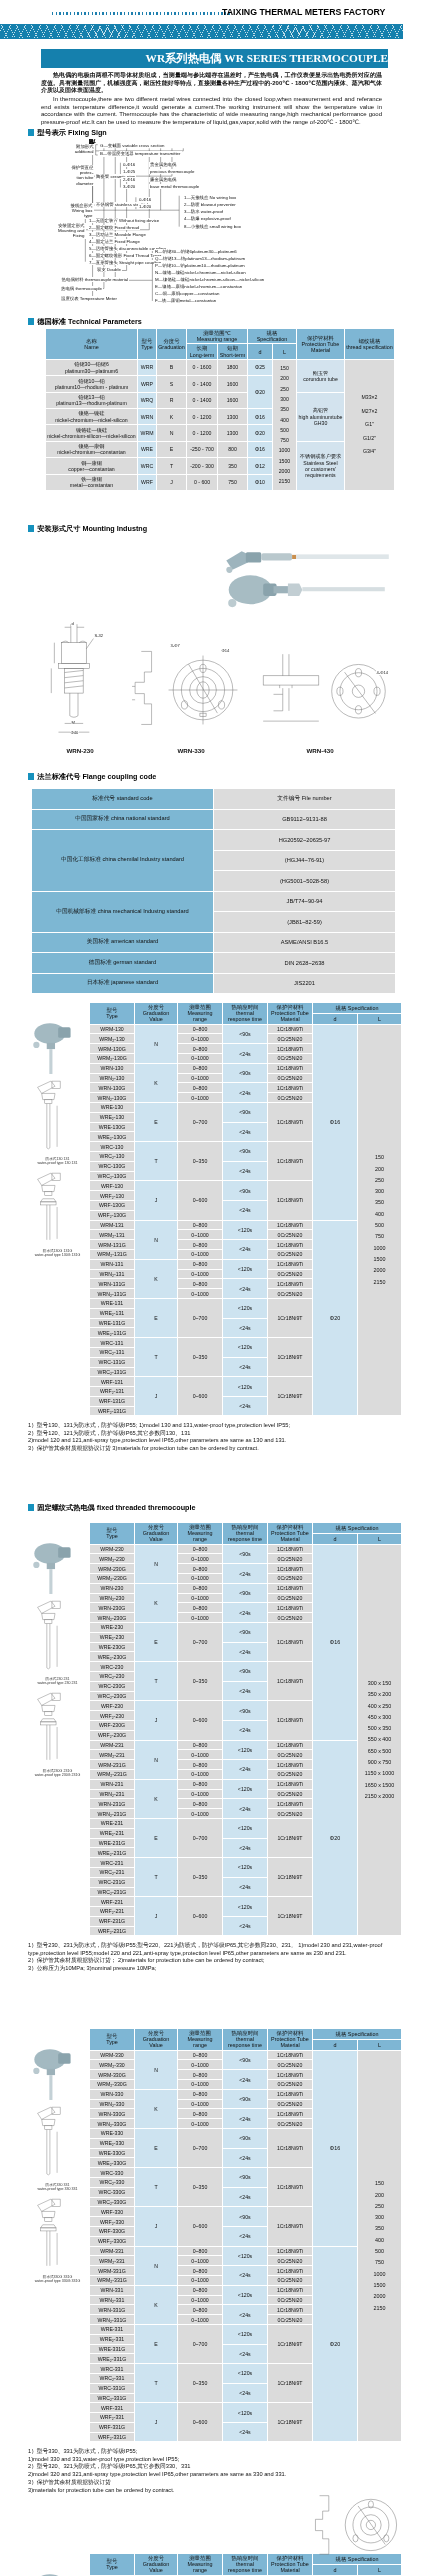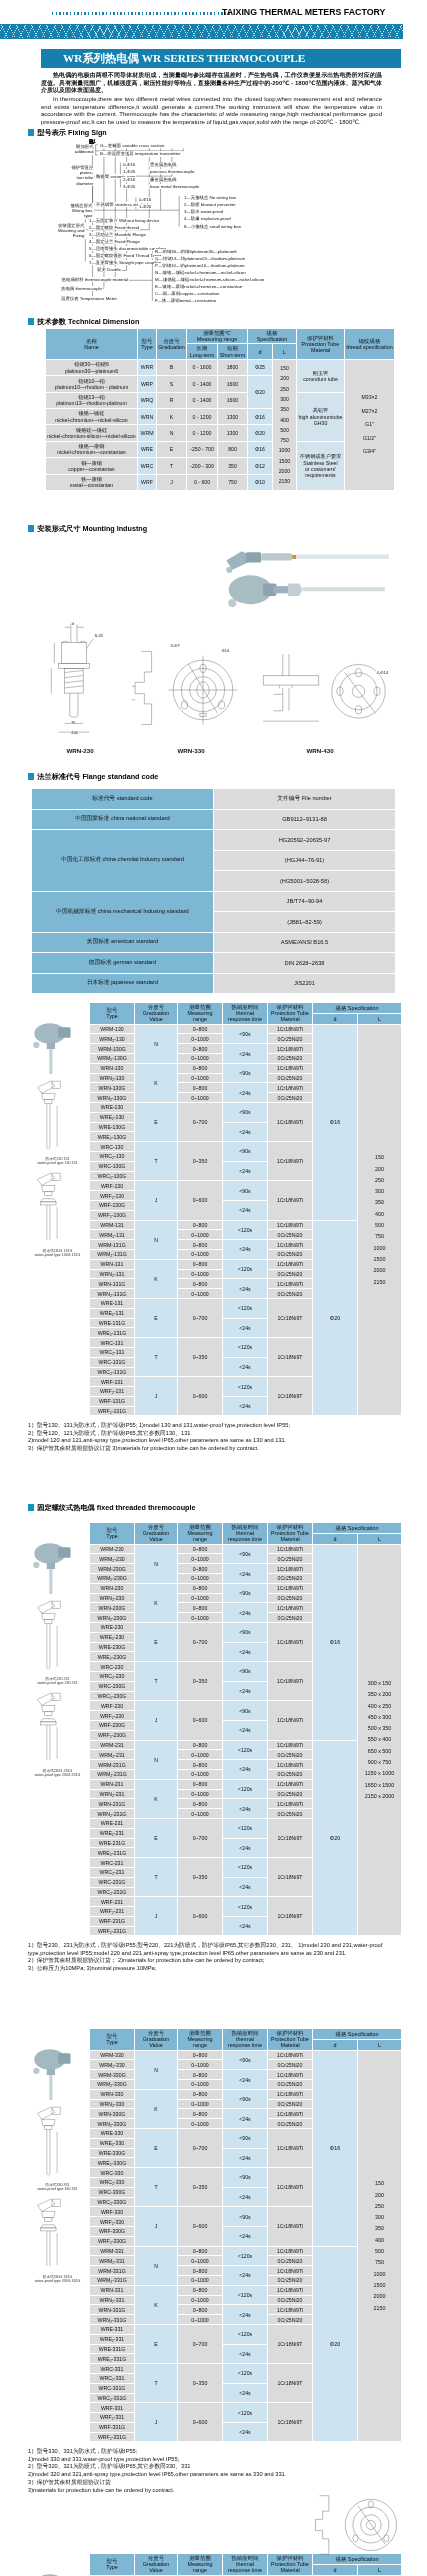--- a/index.html
+++ b/index.html
@@ -12,21 +12,21 @@
            background-image:repeating-linear-gradient(90deg,#1e7fae 0 1.5px,transparent 1.5px 3.6px);}
   .factory-name{position:absolute;right:21.6px;top:0;font-size:8.8px;font-weight:bold;letter-spacing:0px;
                 font-stretch:condensed;color:#000;}
   .lattice{position:absolute;top:24px;left:0;width:403px;height:13.4px;background:#1580ad;
            background-image:
              repeating-linear-gradient(63deg,rgba(255,255,255,.75) 0 0.5px,transparent 0.5px 6.7px),
              repeating-linear-gradient(-63deg,rgba(255,255,255,.75) 0 0.5px,transparent 0.5px 6.7px);
            border-top:1px solid #1580ad;border-bottom:1px solid #1580ad;}
   .title-bar{position:absolute;top:49px;left:41px;width:338px;height:18.5px;background:#1580ad;
              color:#fff;font-family:"Liberation Serif","DejaVu Serif",serif;font-weight:bold;
-             font-size:11.3px;line-height:18.5px;padding-left:22px;}
+             font-size:11.3px;line-height:18.5px;padding-left:9px;text-align:right;}
   .intro{position:absolute;top:72px;left:41px;width:341px;font-size:6px;line-height:7.5px;text-align:justify;}
   .intro .cn{font-weight:bold;margin-bottom:1.5px;text-indent:2em;}
   .intro .en{text-indent:2em;}
   
   .sec-head{position:absolute;left:28px;height:8.2px;font-size:7.2px;font-weight:bold;color:#000;}
   .sec-head .bullet{display:inline-block;width:6.2px;height:6.2px;background:#1691bd;margin-right:3.1px;
                     vertical-align:-0.5px;}
   
   .diagram{position:absolute;top:138px;left:41px;width:364px;height:166px;font-size:4.4px;line-height:5.2px;}
   .diagram svg.dlines{position:absolute;left:0;top:0;}
@@ -77,23 +77,23 @@
   <div class="lattice"></div>
 
   <div class="title-bar">WR系列热电偶 WR SERIES THERMOCOUPLE</div>
 
   <div class="intro">
     <div class="cn">热电偶的电极由两根不同导体材质组成，当测量端与参比端存在温差时，产生热电偶，工作仪表便显示出热电势所对应的温度值。具有测量范围广，机械强度高，耐压性能好等特点，直接测量各种生产过程中的-200℃ - 1800℃范围内液体、蒸汽和气体介质以及固体表面温度。</div>
     <div class="en">In thermocouple,there are two different metal wires connected into the closed loop,when measurement end and referance end exists temperature difference,it would generate a current.The working instrument will show the temperature value in accordance with the current. Thermocouple has the characteristic of wide measuring range,high mechanical performance good pressure-proof etc.It can be used to measure the temperature of liquid,gas,vapor,solid with the range of-200℃ - 1800℃.</div>
   </div>
 
   <div class="sec-head" style="top:128px"><span class="bullet"></span><span>型号表示 Fixing Sign</span></div>
-  <div class="sec-head" style="top:317px"><span class="bullet"></span><span>技术参数 Technical Dimension</span></div>
+  <div class="sec-head" style="top:317px"><span class="bullet"></span><span>德国标准 Technical Parameters</span></div>
   <div class="sec-head" style="top:524px"><span class="bullet"></span><span>安装形式尺寸 Mounting Industng</span></div>
-  <div class="sec-head" style="top:772px"><span class="bullet"></span><span>法兰标准代号 Flange standand code</span></div>
+  <div class="sec-head" style="top:772px"><span class="bullet"></span><span>法兰标准代号 Flange coupling code</span></div>
   <div class="sec-head" style="top:1503px"><span class="bullet"></span><span>固定螺纹式热电偶 fixed threaded thremocouple</span></div>
 
   <div class="diagram">
     <svg class="dlines" width="364" height="166" viewBox="0 0 706 322">
       <g fill="none" stroke="#555" stroke-width="1">
         <path d="M276 20 V25 H106"></path>
           <path d="M110 13 H106 V33 H110"></path>
         <path d="M254 20 V74 H100"></path>
           <path d="M100 74 V130 H104"></path>
         <path d="M154 48 V96"></path>

